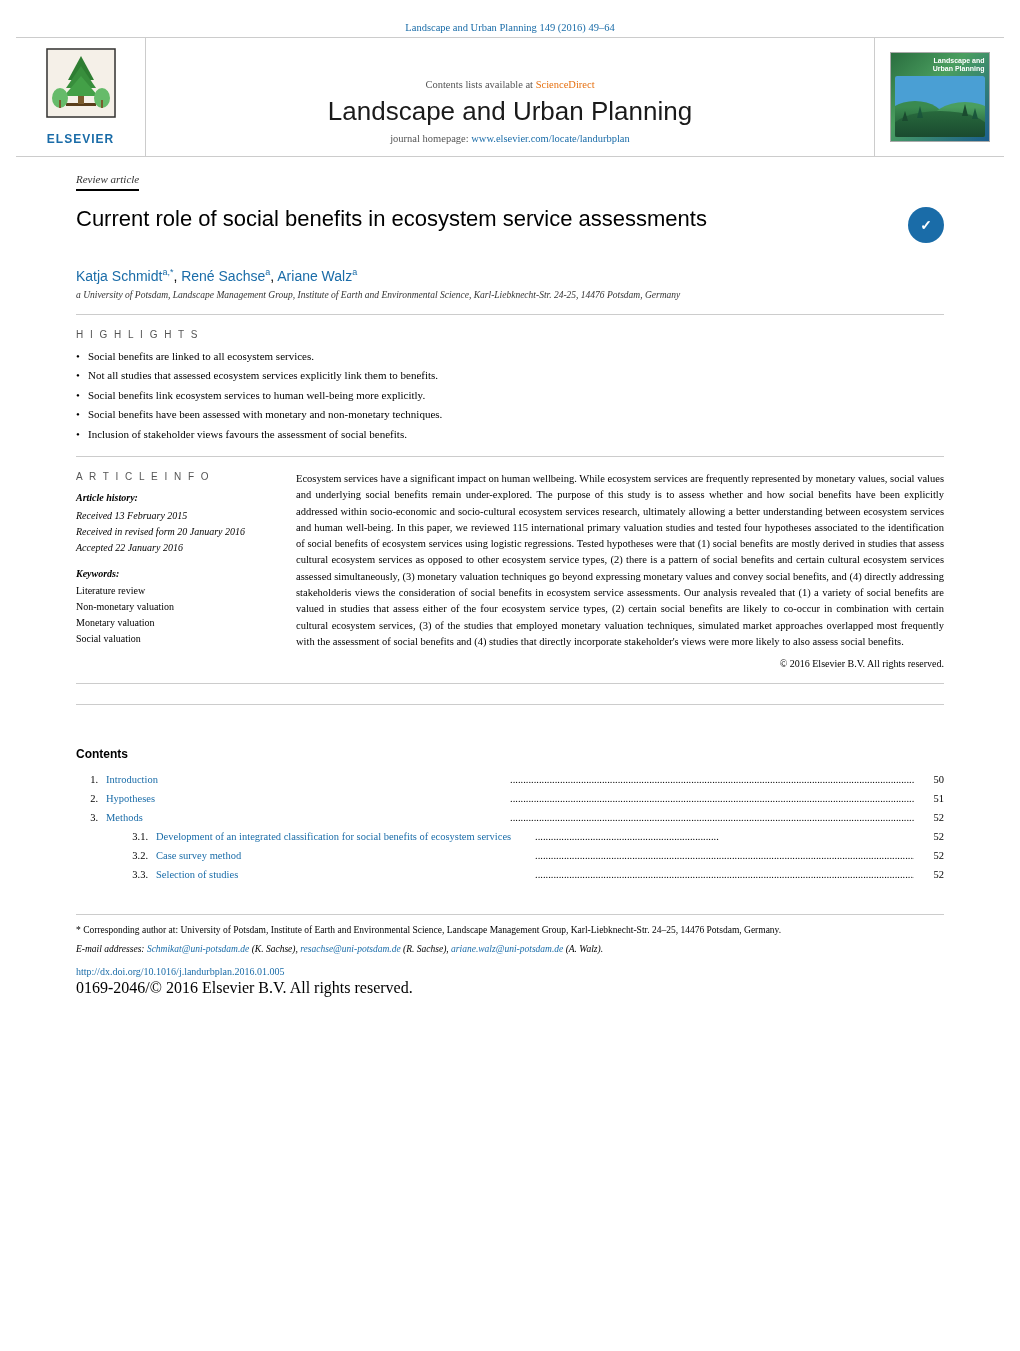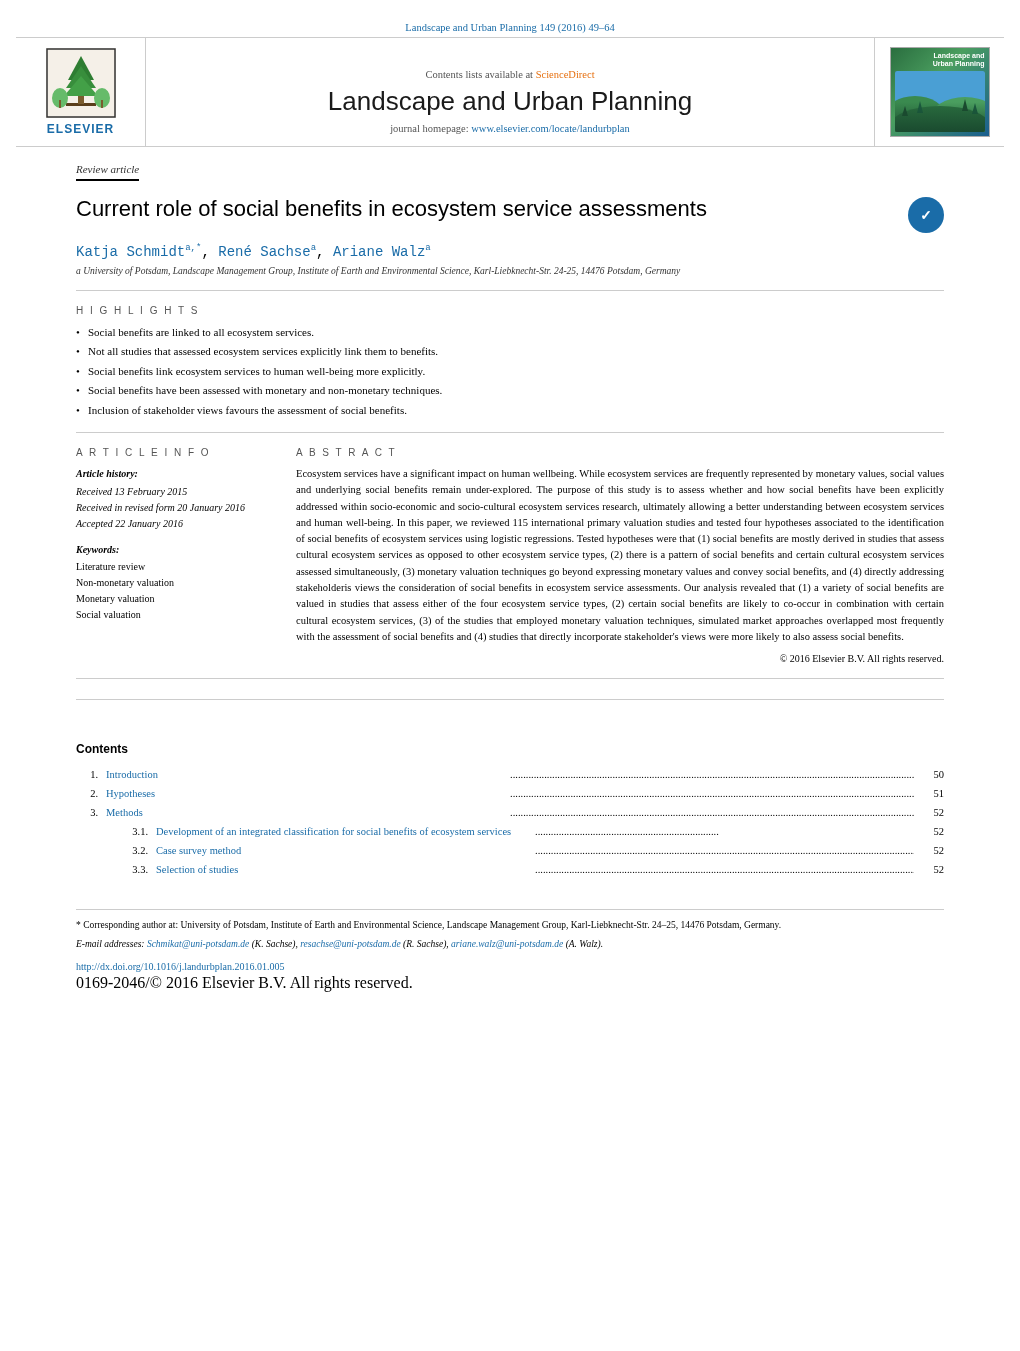--- a/index.html
+++ b/index.html
@@ -43,20 +43,21 @@
       display: flex;
       align-items: center;
       justify-content: center;
       padding: 10px;
       border-right: 1px solid #ccc;
     }
     .elsevier-logo {
       display: flex;
       flex-direction: column;
       align-items: center;
+      gap: 10px;
     }
     .elsevier-tree {
       width: 70px;
       height: 70px;
     }
     .elsevier-text {
       font-family: Arial, sans-serif;
       font-size: 12px;
       font-weight: bold;
       color: #1a6ca8;
@@ -185,23 +186,23 @@
       align-items: center;
       justify-content: center;
     }
     .crossmark-text {
       color: #fff;
       font-size: 14px;
       font-weight: bold;
     }
 
     .authors {
-      font-family: Liberation Mono, monospace;
+      font-family: Liberation Sans, sans-serif;
       font-size: 14px;
-      margin-top: 10px;
+      margin-top: 24px;
       color: #000;
     }
     .authors sup {
       font-size: 9px;
       color: #1a6ca8;
     }
 
     .affiliation {
       font-size: 9.5px;
       font-style: italic;
@@ -524,21 +525,20 @@
             <div>Literature review</div>
             <div>Non-monetary valuation</div>
             <div>Monetary valuation</div>
             <div>Social valuation</div>
           </div>
         </div>
       </div>
 
       <div class="col-right">
         <div class="abstract-section">
-          <div class="abstract-label section-label">A B S T R A C T</div>
           <div class="abstract-text">Ecosystem services have a significant impact on human wellbeing. While ecosystem services are frequently represented by monetary values, social values and underlying social benefits remain under-explored. The purpose of this study is to assess whether and how social benefits have been explicitly addressed within socio-economic and socio-cultural ecosystem services research, ultimately allowing a better understanding between ecosystem services and human well-being. In this paper, we reviewed 115 international primary valuation studies and tested four hypotheses associated to the identification of social benefits of ecosystem services using logistic regressions. Tested hypotheses were that (1) social benefits are mostly derived in studies that assess cultural ecosystem services as opposed to other ecosystem service types, (2) there is a pattern of social benefits and certain cultural ecosystem services assessed simultaneously, (3) monetary valuation techniques go beyond expressing monetary values and convey social benefits, and (4) directly addressing stakeholderis views the consideration of social benefits in ecosystem service assessments. Our analysis revealed that (1) a variety of social benefits are valued in studies that assess either of the four ecosystem service types, (2) certain social benefits are likely to co-occur in combination with certain cultural ecosystem services, (3) of the studies that employed monetary valuation techniques, simulated market approaches overlapped most frequently with the assessment of social benefits and (4) studies that directly incorporate stakeholder's views were more likely to also assess social benefits.</div>
           <div class="abstract-copyright">© 2016 Elsevier B.V. All rights reserved.</div>
         </div>
       </div>
     </div>
 
     <hr class="section-divider">
 
     
     <div class="contents-section">

